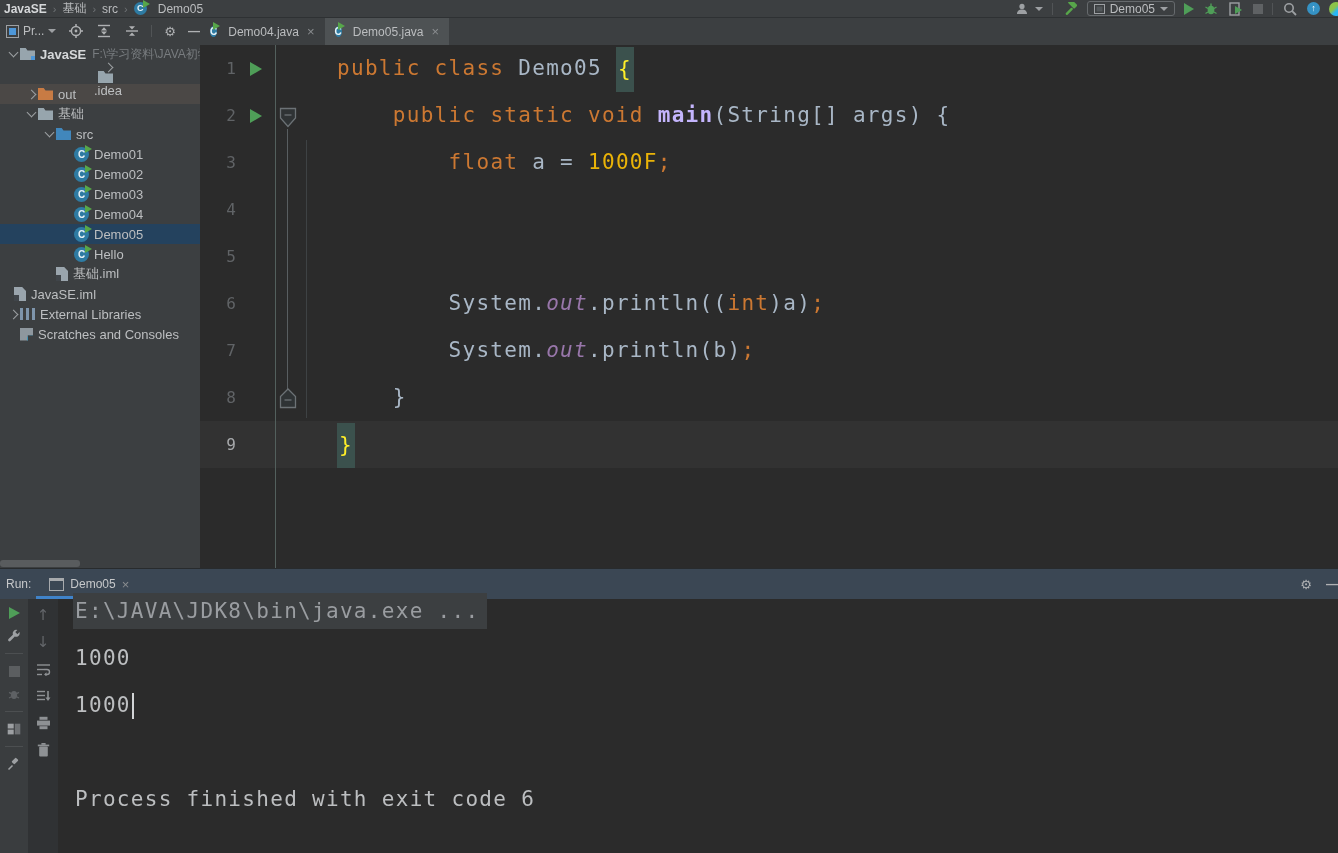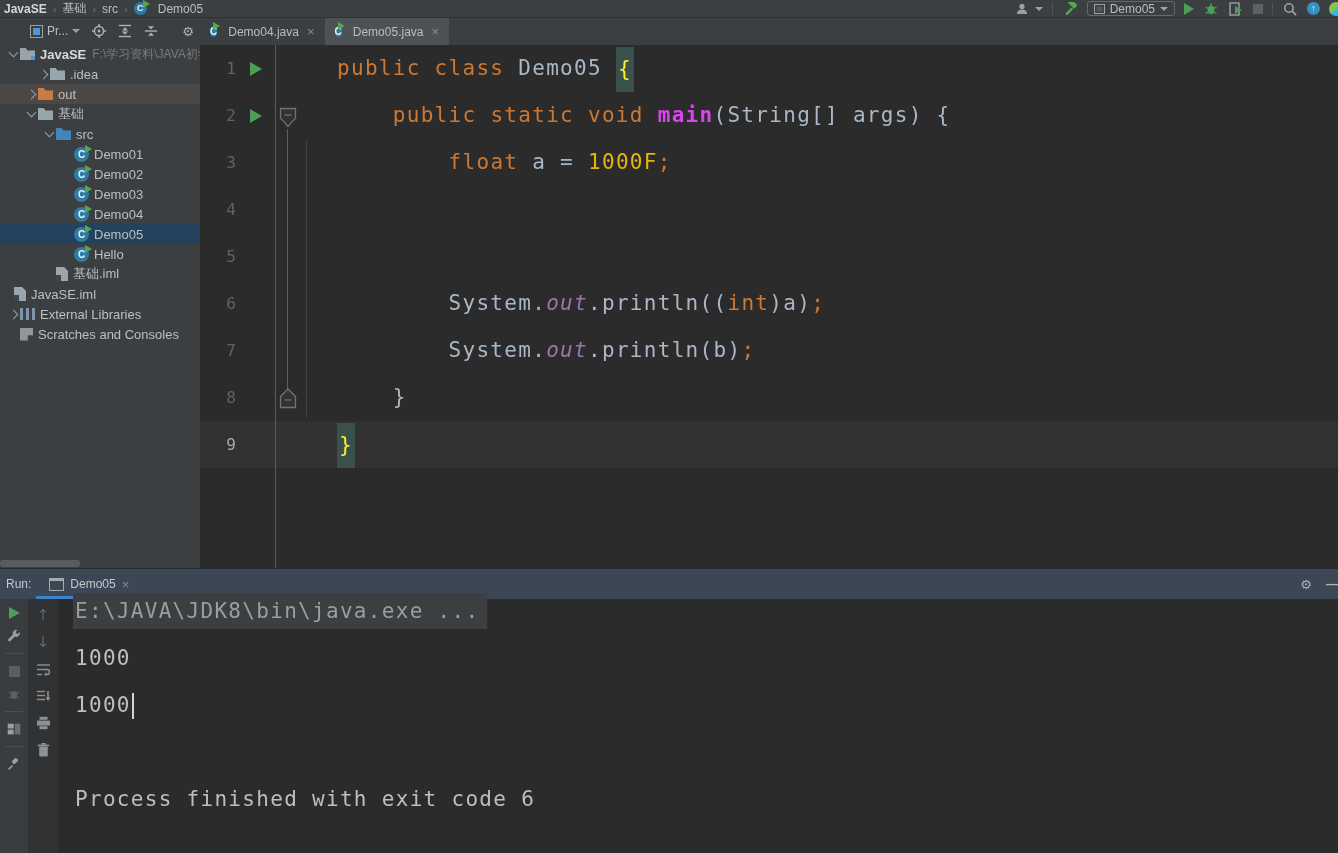--- a/index.html
+++ b/index.html
@@ -18,21 +18,21 @@
          height:13px;padding:0 6px;color:#BBBDBF;}
   .mini-app{width:9px;height:8px;border:1px solid #9DA0A3;background:#53585B;box-shadow:inset 0 0 0 1.5px #3C3F41;}
   .tri-down{width:0;height:0;border-left:4px solid transparent;border-right:4px solid transparent;border-top:4px solid #9DA0A3;}
   .play-tri{width:0;height:0;border-top:6px solid transparent;border-bottom:6px solid transparent;border-left:10px solid #4F9E58;}
   .stop-sq{width:10px;height:10px;background:#5F6264;}
   .upd-circle{width:13px;height:13px;border-radius:50%;background:#3592C4;color:#fff;font-size:9px;
               line-height:13px;text-align:center;font-weight:bold;}
   .drop-badge{width:14px;height:14px;border-radius:50%;background:linear-gradient(135deg,#8BC34A 40%,#29B6F6 60%);margin-right:-7px;}
   
   .side{position:absolute;left:0;top:18px;width:200px;height:552px;background:#3C3F41;overflow:hidden;}
-  .side-toolbar{height:26px;display:flex;align-items:center;gap:12px;padding-left:6px;color:#BBBDBF;margin-left:24px;}
+  .side-toolbar{height:26px;display:flex;align-items:center;gap:12px;padding-left:6px;color:#BBBDBF;}
   .proj-btn{display:flex;align-items:center;gap:4px;}
   .proj-sq{width:11px;height:11px;border:1px solid #9DA0A3;background:#4E97D8;box-shadow:inset 0 0 0 2px #3C3F41;}
   .gear{font-family:"DejaVu Sans",sans-serif;font-size:13px;color:#AFB1B3;}
   .minus{color:#AFB1B3;font-weight:bold;}
   .tree{position:absolute;left:0;top:26px;right:0;}
   .trow{height:20px;display:flex;align-items:center;white-space:nowrap;cursor:default;font-size:13px;color:#BDBFC1;}
   .trow.sel{background:#24425E;}
   .trow.hov{background:#4B4846;}
   .chev-slot{width:14px;display:flex;justify-content:center;flex:none;}
   .chev{width:6px;height:6px;border-right:1.5px solid #9DA0A3;border-bottom:1.5px solid #9DA0A3;display:inline-block;}
@@ -67,21 +67,21 @@
   .erow.cur{background:#323232;}
   .ln{width:36px;text-align:right;color:#606366;font:16px "DejaVu Sans Mono",monospace;flex:none;}
   .erow.cur .ln{color:#A7A9AB;}
   .runslot{width:39px;flex:none;display:flex;justify-content:center;}
   .gut-run{width:0;height:0;border-top:7px solid transparent;border-bottom:7px solid transparent;border-left:12px solid #4F9E58;}
   .codeline{font:21px/47px "DejaVu Sans Mono",monospace;letter-spacing:1.3px;white-space:pre;padding-left:62px;}
   .tok-kw{color:#CC7832;}
   .tok-pl{color:#A9B7C6;}
   .tok-num{color:#eab308;}
   .tok-field{color:#9876AA;font-style:italic;}
-  .tok-mn{color:#d946ef;font-weight:bold;}
+  .tok-mn{color:#c4b5fd;font-weight:bold;}
   .tok-brace{color:#FFEF28;background:#3B514D;display:inline-block;height:45px;line-height:45px;padding:0 2px;vertical-align:middle;}
   .gutter-sep{position:absolute;left:75px;top:0;bottom:0;width:1px;background:#53605D;}
   .indent-guide{position:absolute;left:106px;top:95px;height:278px;width:1px;background:#3E4244;}
   .fold-line{position:absolute;left:87px;top:84px;height:260px;width:1px;background:#595E61;}
   .fold{position:absolute;left:79px;}
   
   .runpanel{position:absolute;left:0;top:568px;right:0;bottom:0;background:#2B2B2B;border-top:1px solid #282B2D;}
   .run-header{height:30px;background:#3B4754;display:flex;align-items:center;position:relative;color:#C6C8CA;}
   .run-label{padding:0 10px 0 6px;font-size:12px;}
   .run-tab{display:flex;align-items:center;gap:6px;height:100%;padding:0 8px;}
@@ -209,21 +209,21 @@
         <div class="trow" style="padding-left: 6px;">
           <span class="chev-slot">
             <span class="chev d"></span>
           </span>
           <span class="ticon">
             <span class="folder proj" style="display: block;"></span>
           </span>
           <span class="tlabel bold">JavaSE</span>
           <span class="tsuffix">F:\学习资料\JAVA初学</span>
         </div>
-        <div class="trow" style="padding-left: 36px;">
+        <div class="trow" style="padding-left: 16px; flex-direction: column;">
           <span class="chev-slot">
             <span class="chev r"></span>
           </span>
           <span class="ticon">
             <span class="folder" style="display: block;"></span>
           </span>
           <span class="tlabel">.idea</span>
         </div>
         <div class="trow hov" style="padding-left: 24px;">
           <span class="chev-slot">

